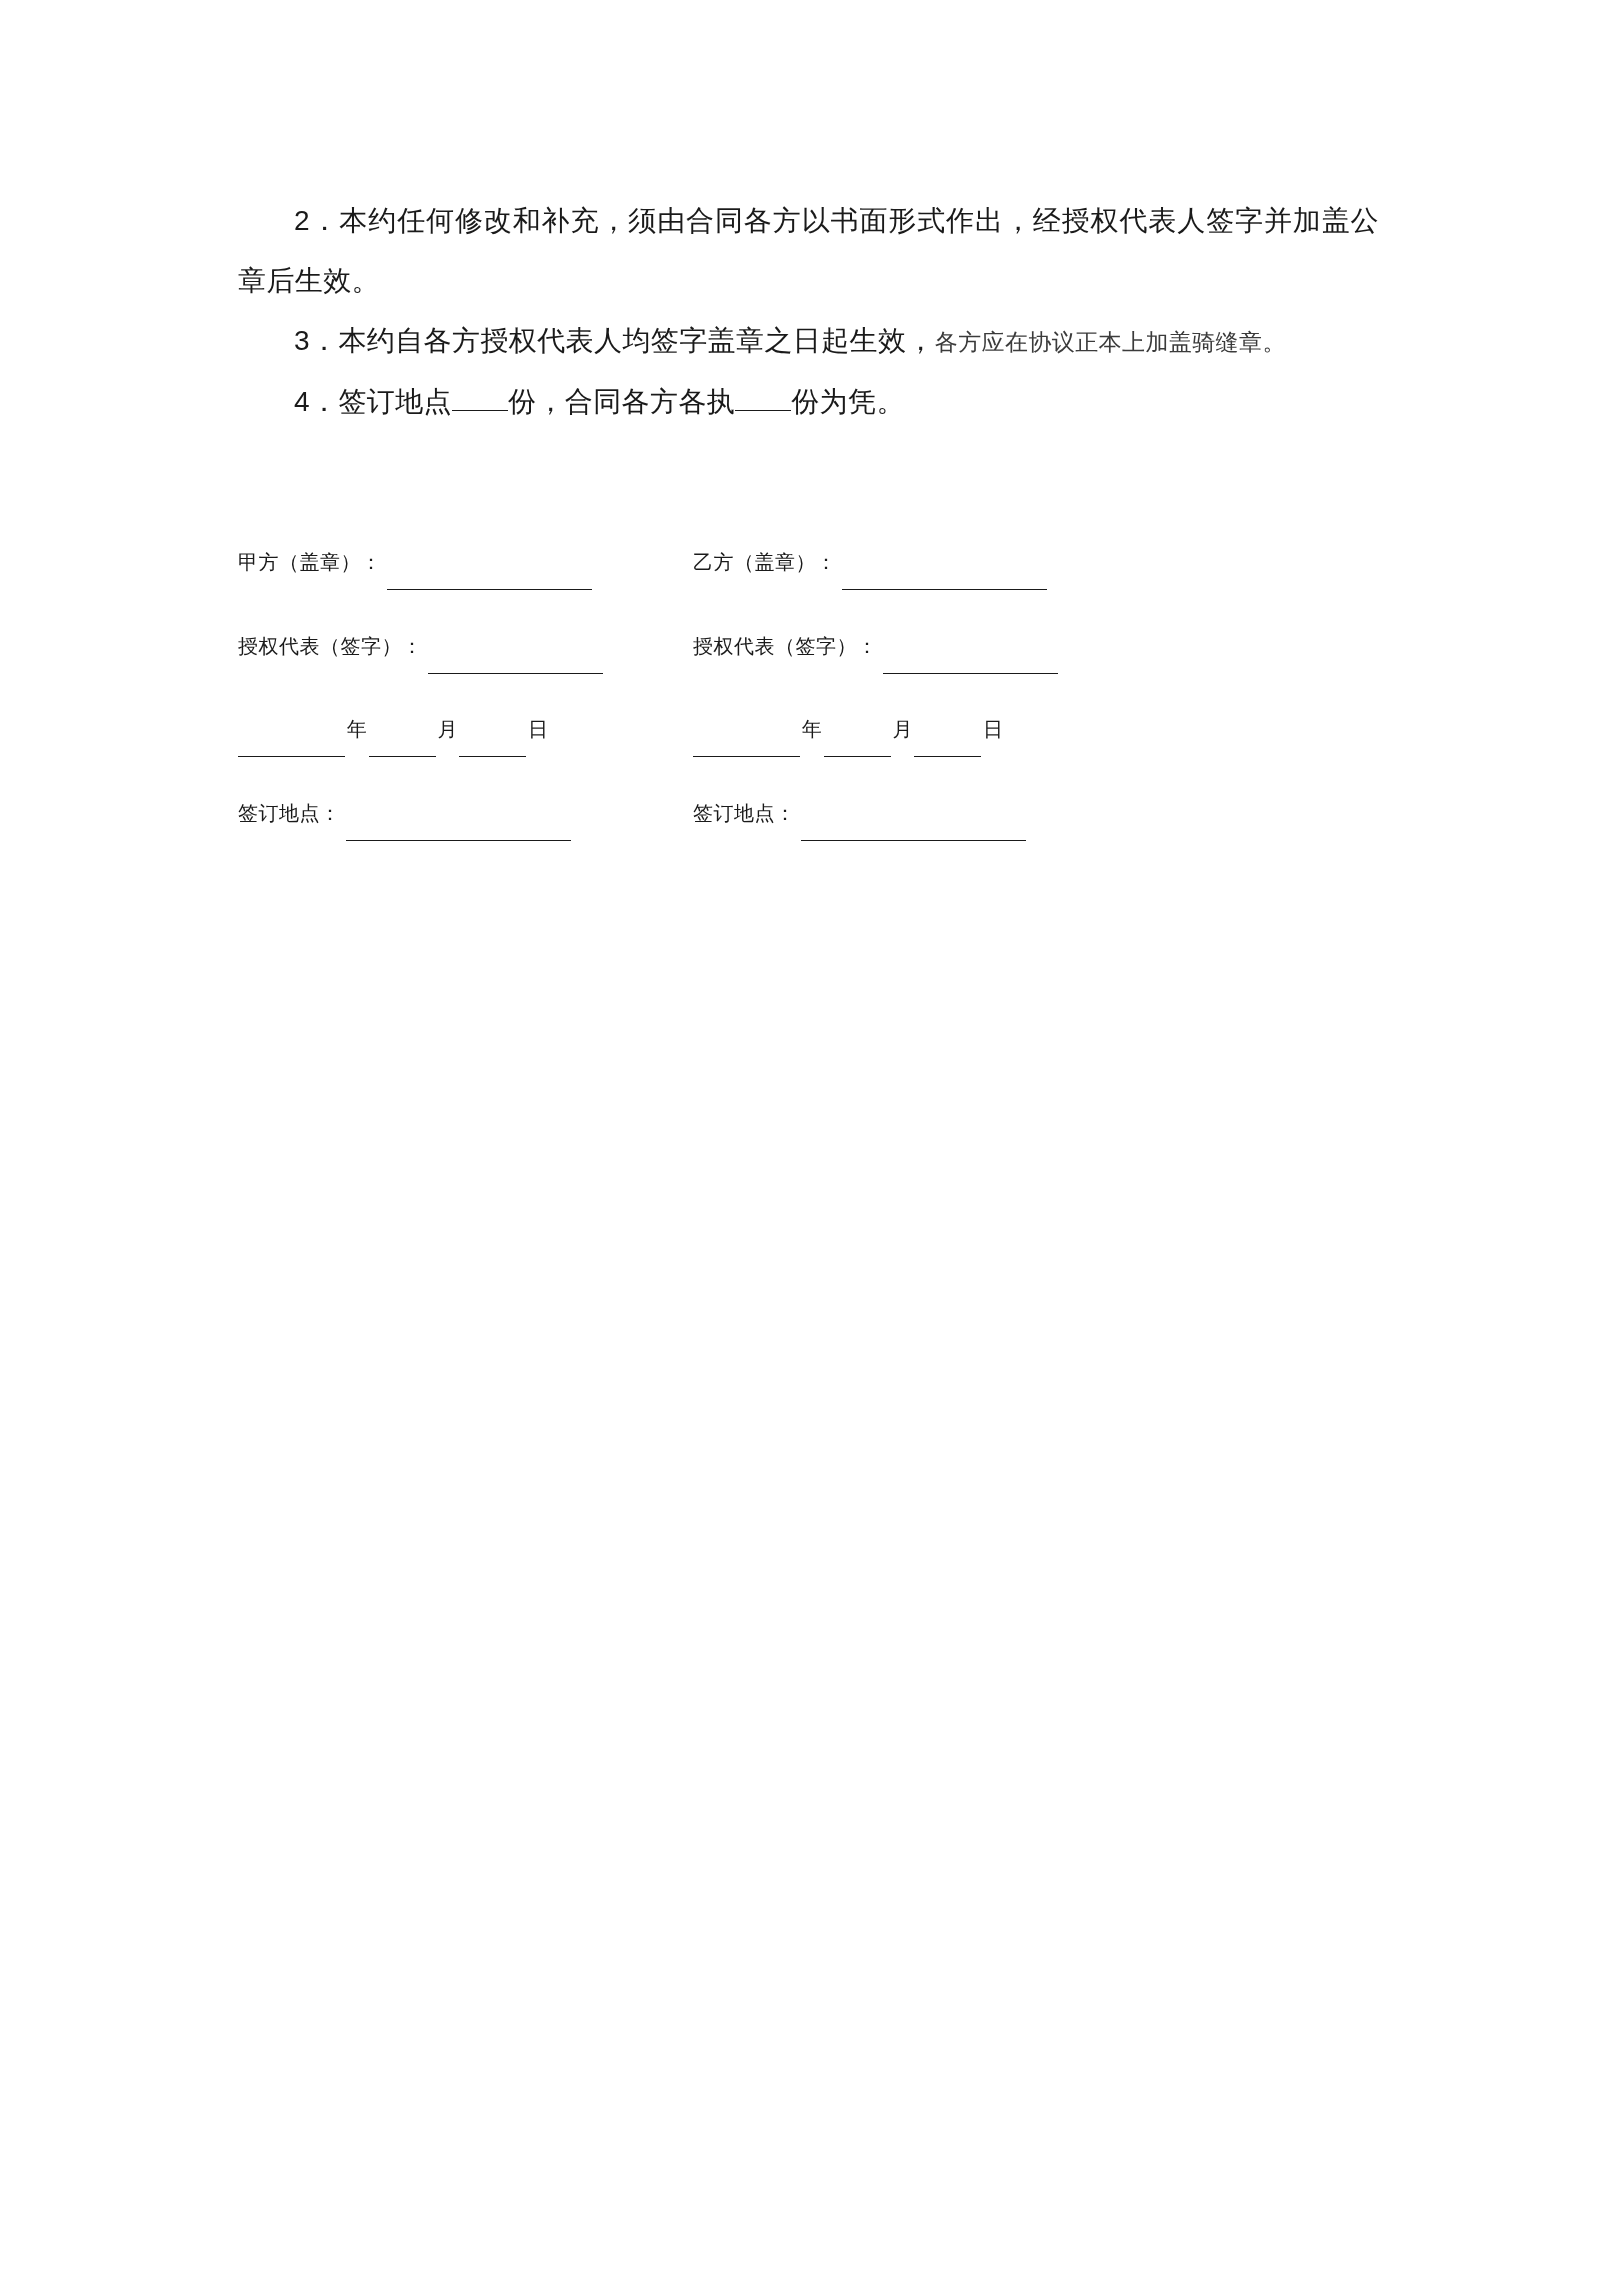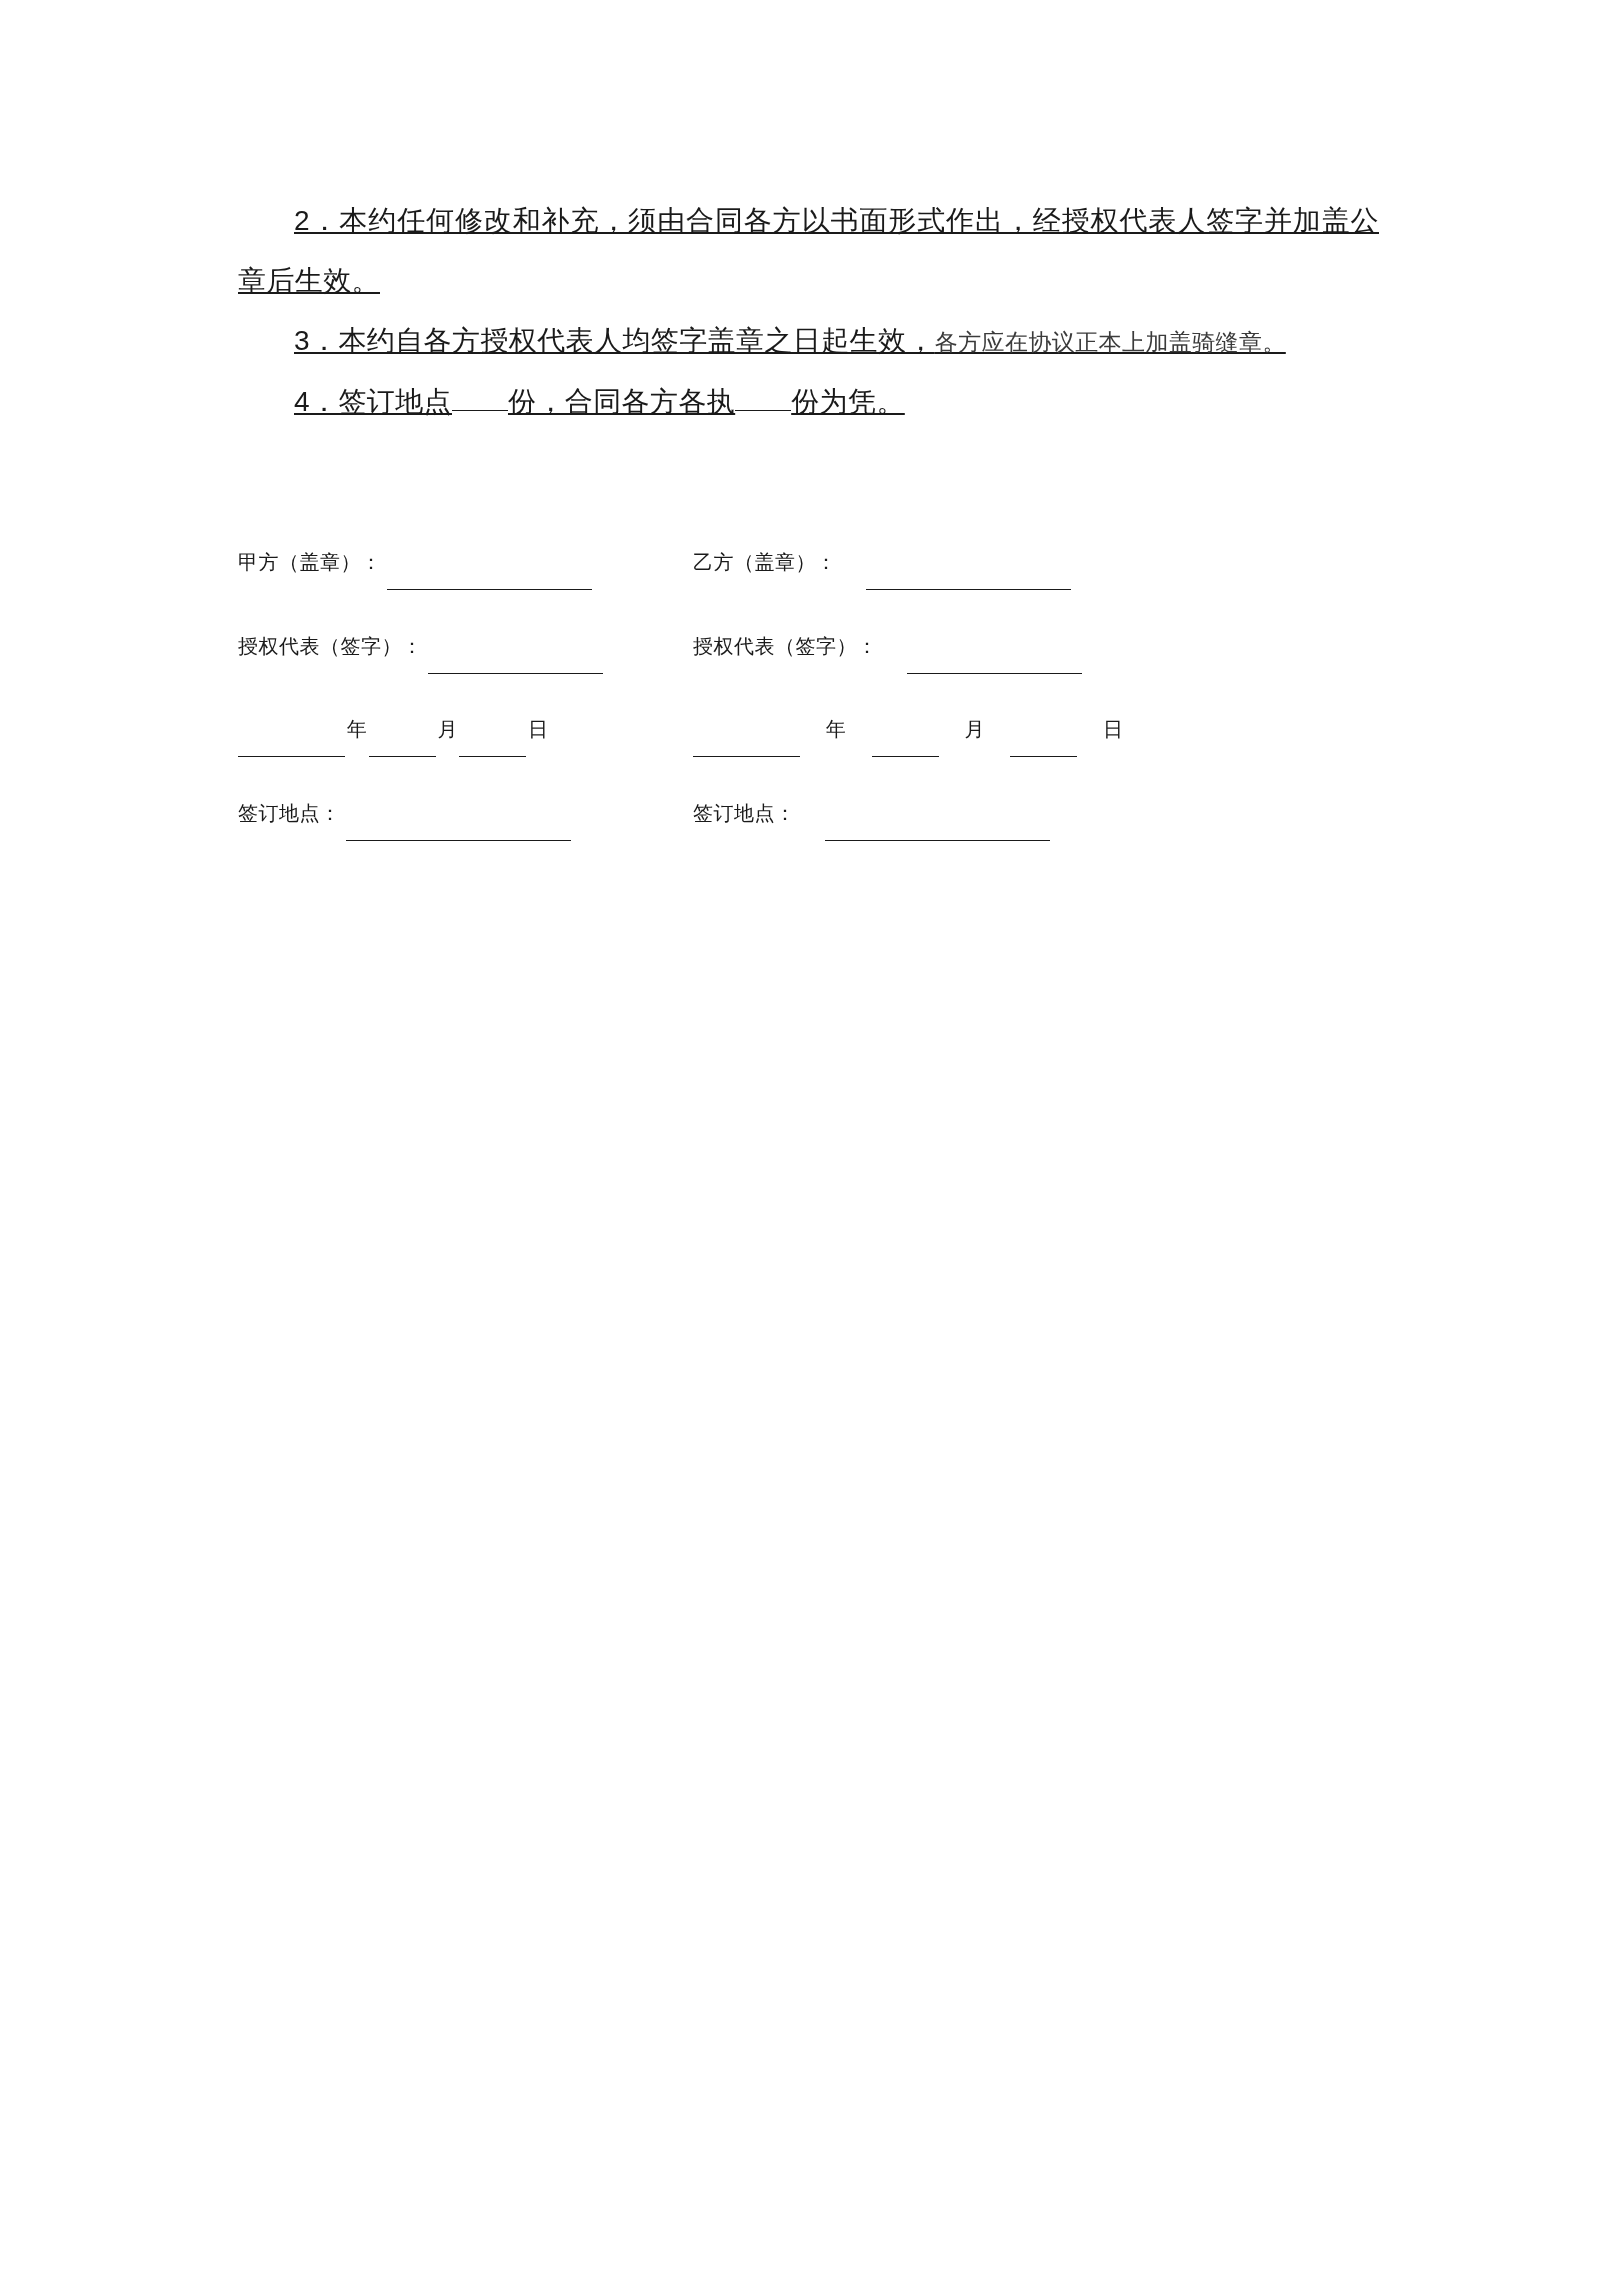--- a/index.html
+++ b/index.html
@@ -28,21 +28,20 @@
     top: 191px;
     width: 1141px;
   }
   .para {
     font-size: 28px;
     line-height: 60px;
     text-indent: 56px;
     margin: 0 0 0 0;
     letter-spacing: 0.4px;
     text-align: justify;
-    text-decoration: underline;
   }
   .small-inline {
     font-size: 23px;
     color: #3b3b3b;
   }
   .blank-u {
     display: inline-block;
     border-bottom: 1.8px solid #1a1a1a;
     vertical-align: baseline;
   }
@@ -57,21 +56,21 @@
     font-size: 20px;
     line-height: 56px;
     height: 71px;
   }
   .sig-col {
     display: flex;
     align-items: flex-end;
     white-space: nowrap;
   }
   .sig-col.left { width: 455px; }
-  .sig-col.right { width: 455px; gap: 24px; }
+  .sig-col.right { width: 455px; }
   .sig-label {
     letter-spacing: 0.5px;
   }
   .line {
     display: inline-block;
     border-bottom: 1.8px solid #1a1a1a;
     height: 27px;
     margin-left: 5.5px;
   }
   .line-220 { width: 205px; }

